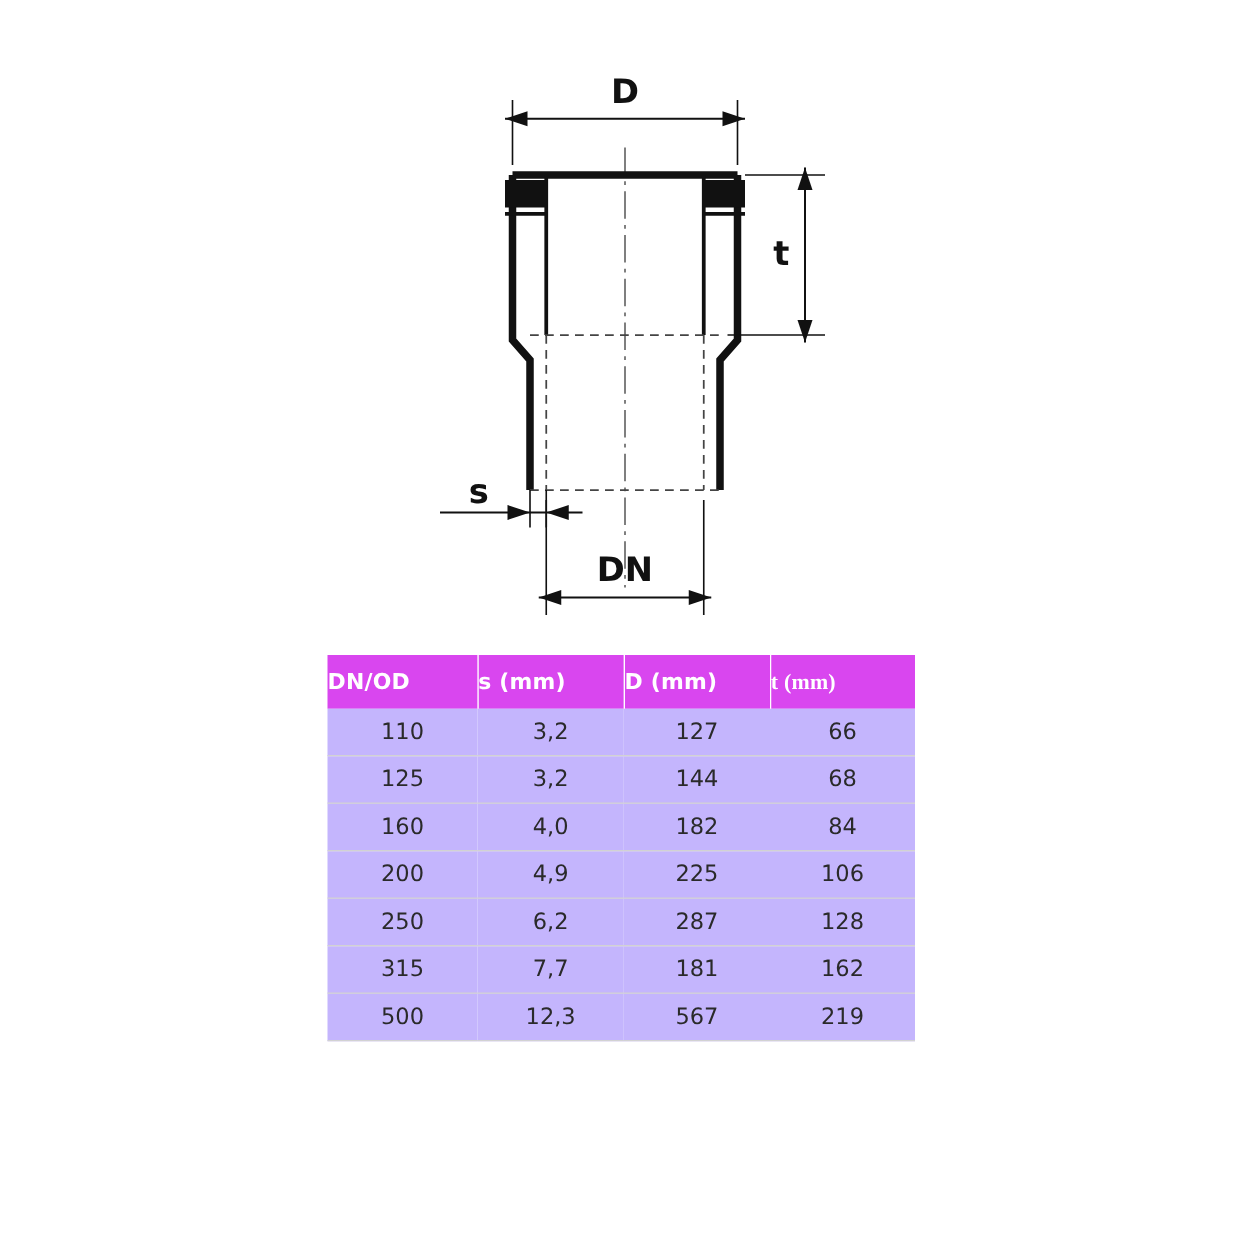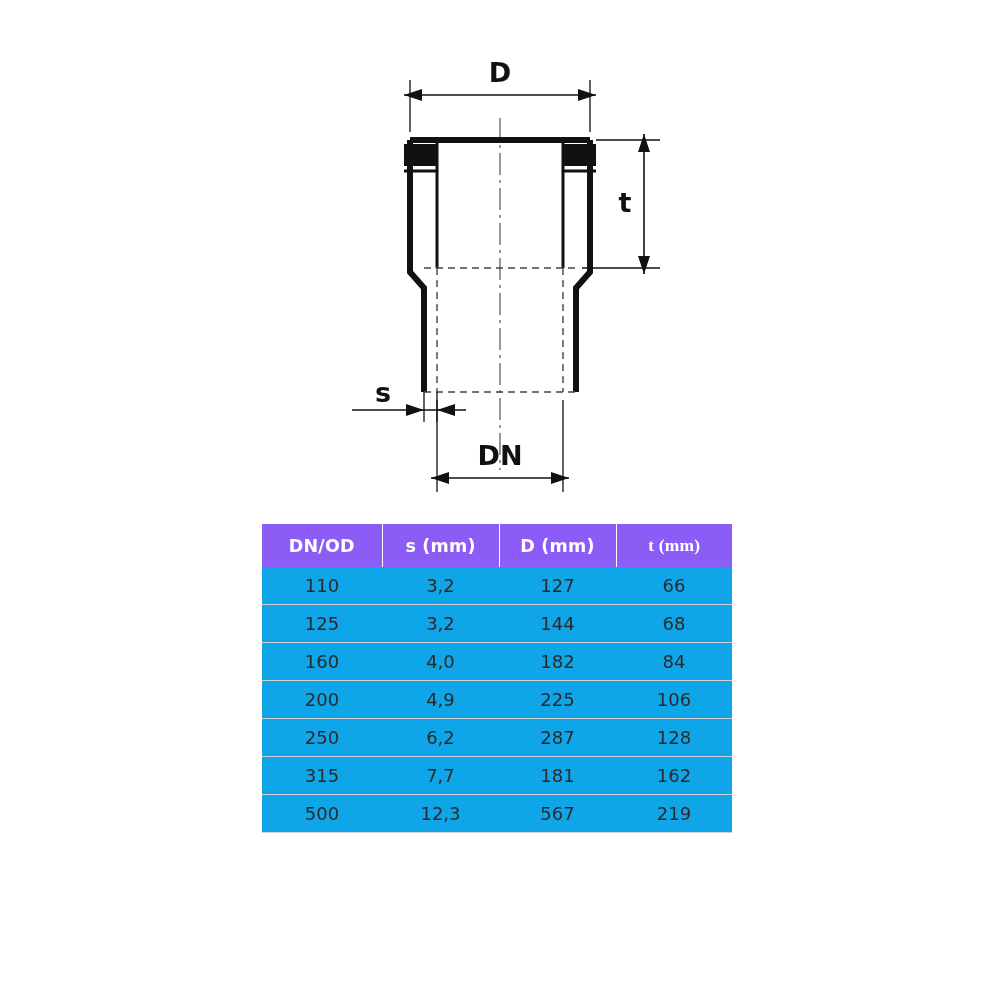--- a/index.html
+++ b/index.html
@@ -48,37 +48,37 @@
     letter-spacing: 0.2px;
     margin: 0 0 14px 4px;
     white-space: nowrap;
   }
   table.spec {
     border-collapse: collapse;
     width: 470px;
     table-layout: fixed;
   }
   table.spec th {
-    background: #8b5cf6;
+    background: #d946ef;
     color: #ffffff;
     font-size: 17.5px;
     font-weight: 700;
     padding: 11px 0 11px 0;
-    text-align: center;
+    text-align: left;
     border-right: 1px solid #ffffff;
     letter-spacing: 0.2px;
   }
   table.spec th:last-child { border-right: none; font-family: Liberation Serif, serif; }
   table.spec td {
     font-size: 18px;
     color: #2a2a2a;
     text-align: center;
     padding: 8px 0 8px 0;
     border-bottom: 1px solid #d2d2d2;
-    background: #0ea5e9;
+    background: #c4b5fd;
   }
   table.spec tr:first-child td { border-top: none; }
   table.spec col.c0 { width: 120px; }
   table.spec col.c1 { width: 117px; }
   table.spec col.c2 { width: 117px; }
   table.spec col.c3 { width: 116px; }
 </style>
 </head>
 <body>
 

